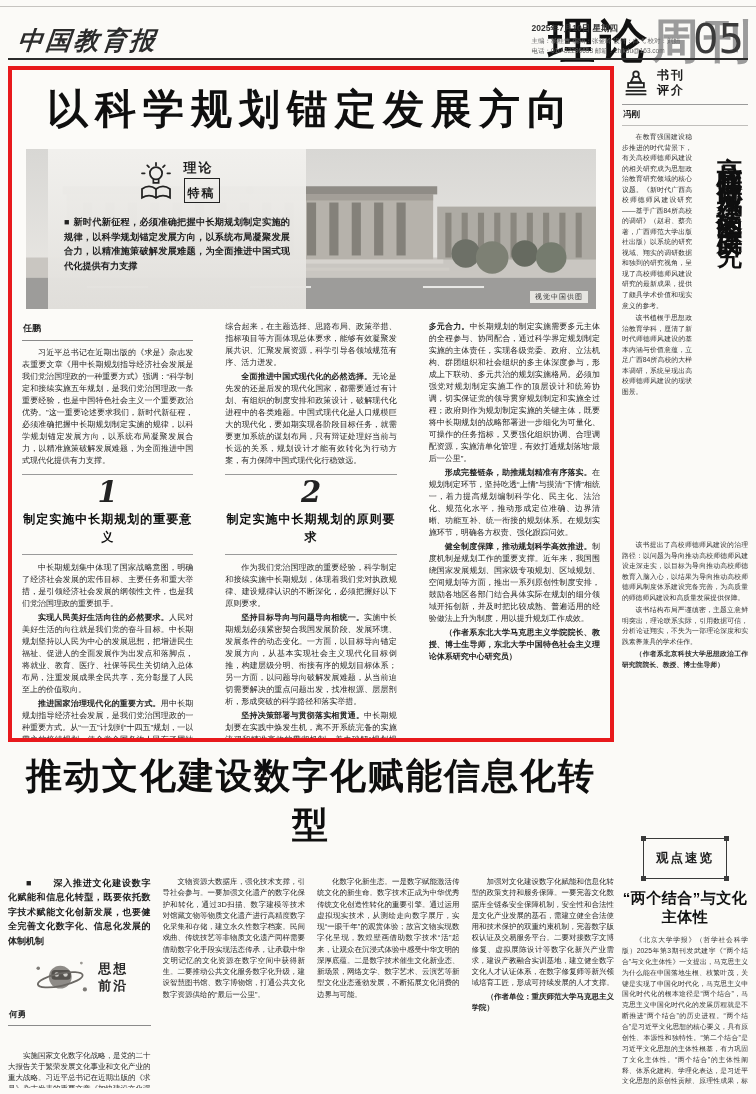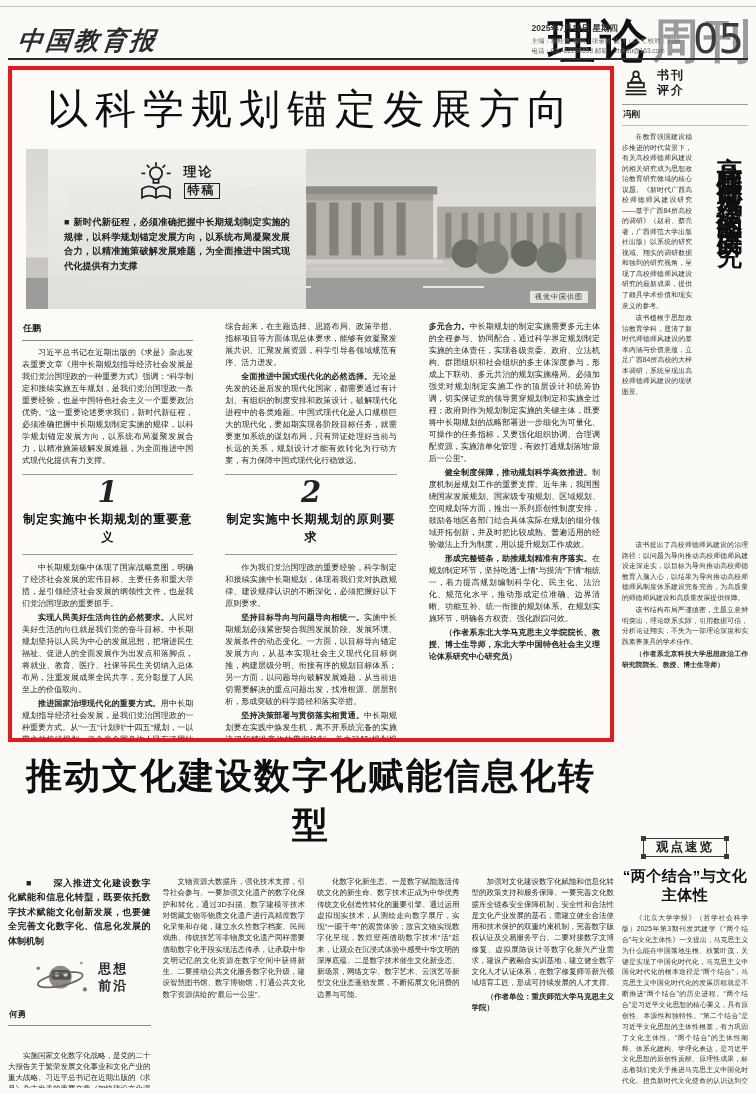--- a/index.html
+++ b/index.html
@@ -32,36 +32,36 @@
     font-family:"DejaVu Sans",sans-serif; font-weight:400;
   }
   .mast-rule { position:absolute; top:58px; left:8px; right:8px; height:2px; background:#2b2b2b; }
 
   
   .main-article {
     position:absolute; left:8px; top:66px; width:606px; height:676px;
     border:4px solid #e8191c; background:#fcfbf8; padding:6px 10px; overflow:hidden;
   }
   .main-headline {
-    text-align:center; font-size:41px; font-weight:400; letter-spacing:7px;
+    text-align:center; font-size:41px; font-weight:700; letter-spacing:7px;
     color:#0f0f0f; margin:6px 0 12px;
   }
   .feature-band { position:relative; height:160px; margin:0 4px 12px; background:#d8d6d2; overflow:hidden; }
   .feature-band svg.photo { position:absolute; inset:0; width:100%; height:100%; }
   .feature-panel {
     position:absolute; left:22px; top:0; bottom:0; width:258px;
     background:linear-gradient(180deg, rgba(242,241,238,.97), rgba(226,224,220,.97));
     padding:8px 16px;
   }
   .theory-badge { display:flex; align-items:center; gap:7px; width:fit-content; margin:4px auto 12px; }
   .theory-badge .txt { line-height:1.15; }
   .theory-badge .l1 { font-size:13px; font-weight:900; letter-spacing:2px; }
   .theory-badge .l2 {
     font-size:12px; font-weight:900; letter-spacing:2px; border:1.5px solid #222;
-    padding:0 3px 1px; margin-top:2px; display:inline-block;
+    padding:8px 3px 1px; margin-top:2px; display:inline-block;
   }
   .feature-lead { font-size:9.2px; font-weight:bold; line-height:1.6; text-align:justify; color:#222; }
   .feature-lead .sq { float:left; margin-right:4px; font-size:9px; }
   .photo-caption {
     position:absolute; right:8px; bottom:6px; background:rgba(238,237,233,.9);
     font-size:7px; color:#333; padding:1px 5px; letter-spacing:1px;
   }
   .cols3 { display:flex; gap:32px; margin:0 0; height:422px; overflow:hidden; }
   .col { flex:1; font-size:8px; line-height:1.5; text-align:justify; color:#262626; overflow:hidden; }
   .byline { font-size:9px; font-weight:bold; border-bottom:1px solid #8a8a8a; padding:1px 1px 4px; margin-bottom:6px; }
@@ -85,21 +85,21 @@
   .br-row { display:flex; height:402px; overflow:hidden; }
   .br-text { width:70px; font-size:6.8px; line-height:1.55; text-align:justify; color:#333; overflow:hidden; }
   .br-text p, .br-cont p { text-indent:2em; margin-bottom:2px; }
   .v-title {
     margin-left:auto; writing-mode:vertical-rl; font-size:26px; font-weight:900;
     letter-spacing:7px; color:#0f0f0f; padding-top:4px;
   }
   .br-cont { margin-top:6px; font-size:6.8px; line-height:1.55; text-align:justify; color:#333; height:282px; overflow:hidden; }
   .vp-badge {
     position:relative; width:fit-content; margin:16px auto 10px; border:1.5px solid #3a3a3a;
-    padding:0 12px; font-size:12.5px; font-weight:900; letter-spacing:2px; background:#fbfaf7;
+    padding:11px 12px; font-size:12.5px; font-weight:900; letter-spacing:2px; background:#fbfaf7;
   }
   .vp-badge i, .vp-badge b {
     position:absolute; width:5px; height:5px; background:#3a3a3a;
   }
   .vp-badge i.tl { left:-3px; top:-3px; } .vp-badge i.tr { right:-3px; top:-3px; }
   .vp-badge b.bl { left:-3px; bottom:-3px; } .vp-badge b.br { right:-3px; bottom:-3px; }
   .vp-title { font-size:15px; font-weight:900; text-align:center; letter-spacing:0.5px; margin-bottom:8px; color:#0f0f0f; }
   .vp-body { font-size:6.8px; line-height:1.6; text-align:justify; color:#333; text-indent:2em; height:208px; overflow:hidden; }
 
   
@@ -225,22 +225,22 @@
         <p><b>全面推进中国式现代化的必然选择。</b><span>无论是先发的还是后发的现代化国家，都需要通过有计划、有组织的制度安排和政策设计，破解现代化进程中的各类难题。中国式现代化是人口规模巨大的现代化，要如期实现各阶段目标任务，就需要更加系统的谋划布局，只有辩证处理好当前与长远的关系，规划设计才能有效转化为行动方案，有力保障中国式现代化行稳致远。</span></p>
         <div class="secnum">2</div>
         <div class="sechead">制定实施中长期规划的原则要求</div>
         <p>作为我们党治国理政的重要经验，科学制定和接续实施中长期规划，体现着我们党对执政规律、建设规律认识的不断深化，必须把握好以下原则要求。</p>
         <p><b>坚持目标导向与问题导向相统一。</b><span>实施中长期规划必须紧密契合我国发展阶段、发展环境、发展条件的动态变化。一方面，以目标导向锚定发展方向，从基本实现社会主义现代化目标倒推，构建层级分明、衔接有序的规划目标体系；另一方面，以问题导向破解发展难题，从当前迫切需要解决的重点问题出发，找准根源、层层剖析，形成突破的科学路径和落实举措。</span></p>
         <p><b>坚持决策部署与贯彻落实相贯通。</b><span>中长期规划要在实践中焕发生机，离不开系统完备的实施流程和精准高效的贯彻机制，着力破解“规划规划、墙上挂挂”“编一套、做一套”等问题。</span></p>
 
       </div>
       <div class="col">
         <p class="noind"><b>多元合力。</b><span>中长期规划的制定实施需要多元主体的全程参与、协同配合，通过科学界定规划制定实施的主体责任，实现各级党委、政府、立法机构、群团组织和社会组织的多主体深度参与，形成上下联动、多元共治的规划实施格局。必须加强党对规划制定实施工作的顶层设计和统筹协调，切实保证党的领导贯穿规划制定和实施全过程；政府则作为规划制定实施的关键主体，既要将中长期规划的战略部署进一步细化为可量化、可操作的任务指标，又要强化组织协调、合理调配资源，实施清单化管理，有效打通规划落地“最后一公里”。</span></p>
+        <p><b>形成完整链条，助推规划精准有序落实。</b><span>在规划制定环节，坚持吃透“上情”与摸清“下情”相统一，着力提高规划编制科学化、民主化、法治化、规范化水平，推动形成定位准确、边界清晰、功能互补、统一衔接的规划体系。在规划实施环节，明确各方权责、强化跟踪问效。</span></p>
         <p><b>健全制度保障，推动规划科学高效推进。</b><span>制度机制是规划工作的重要支撑。近年来，我国围绕国家发展规划、国家级专项规划、区域规划、空间规划等方面，推出一系列原创性制度安排，鼓励各地区各部门结合具体实际在规划的细分领域开拓创新，并及时把比较成熟、普遍适用的经验做法上升为制度，用以提升规划工作成效。</span></p>
-        <p><b>形成完整链条，助推规划精准有序落实。</b><span>在规划制定环节，坚持吃透“上情”与摸清“下情”相统一，着力提高规划编制科学化、民主化、法治化、规范化水平，推动形成定位准确、边界清晰、功能互补、统一衔接的规划体系。在规划实施环节，明确各方权责、强化跟踪问效。</span></p>
         <p class="attr">（作者系东北大学马克思主义学院院长、教授、博士生导师，东北大学中国特色社会主义理论体系研究中心研究员）</p>
       </div>
     </div>
   </article>
 
   <aside class="sidebar">
     <div class="br-badge">
       <svg width="28" height="28" viewBox="0 0 32 32">
         <g fill="none" stroke="#222" stroke-width="2" stroke-linecap="round">
           <circle cx="16" cy="6" r="3.2"></circle>

